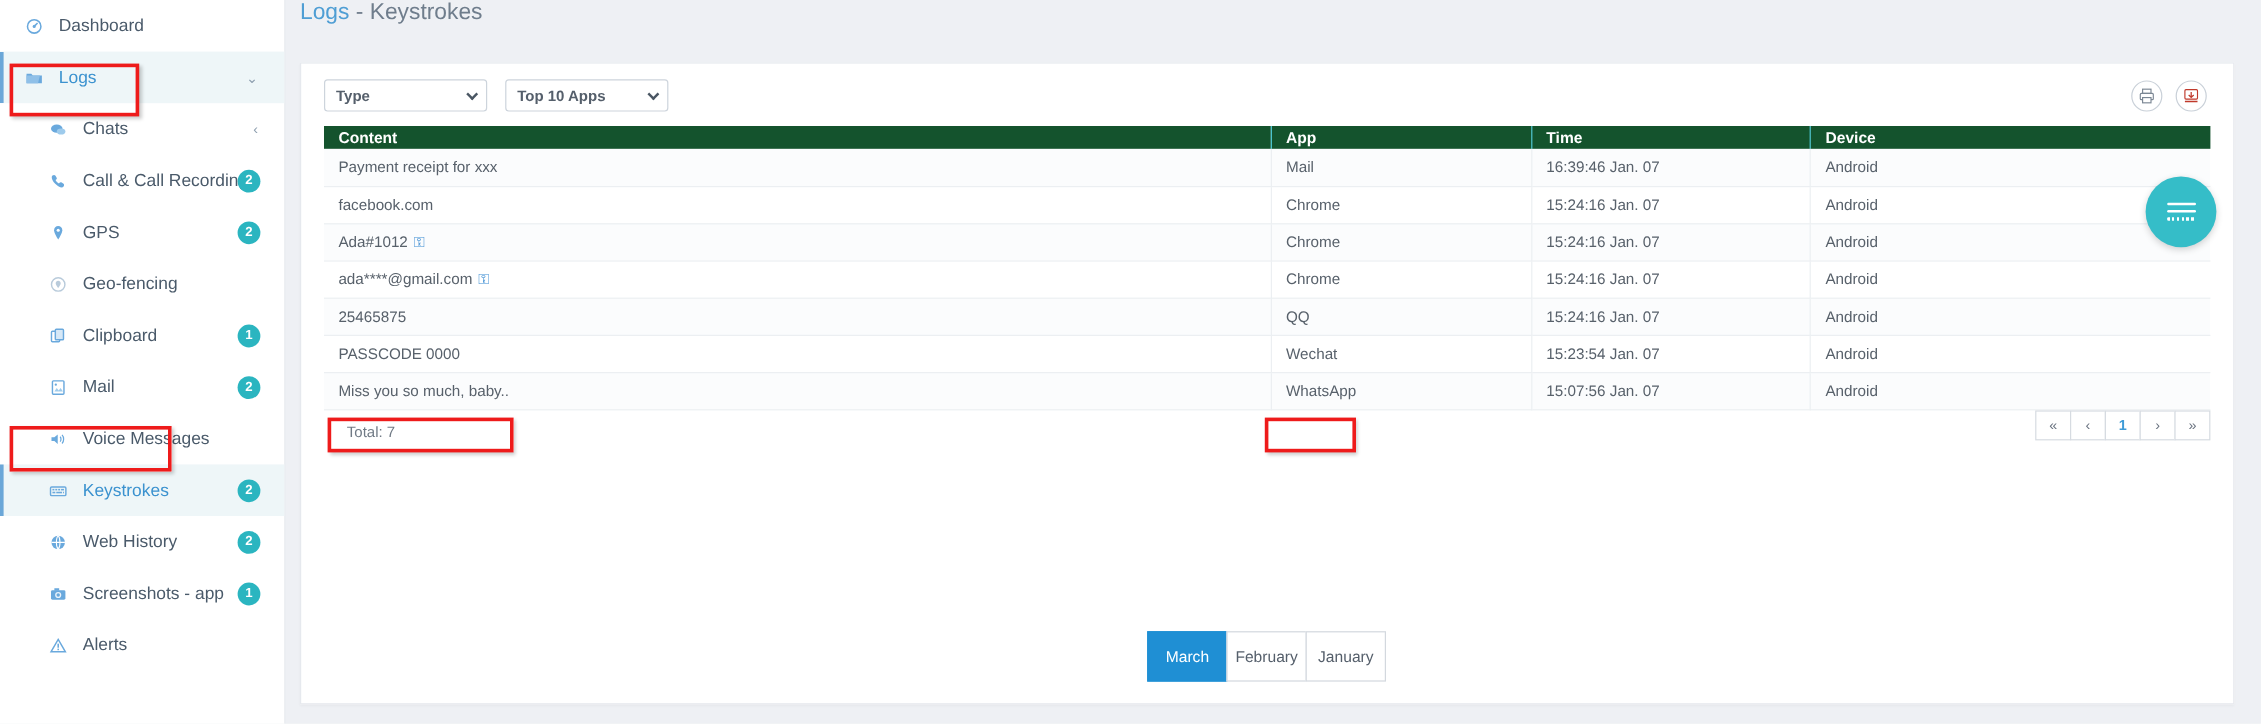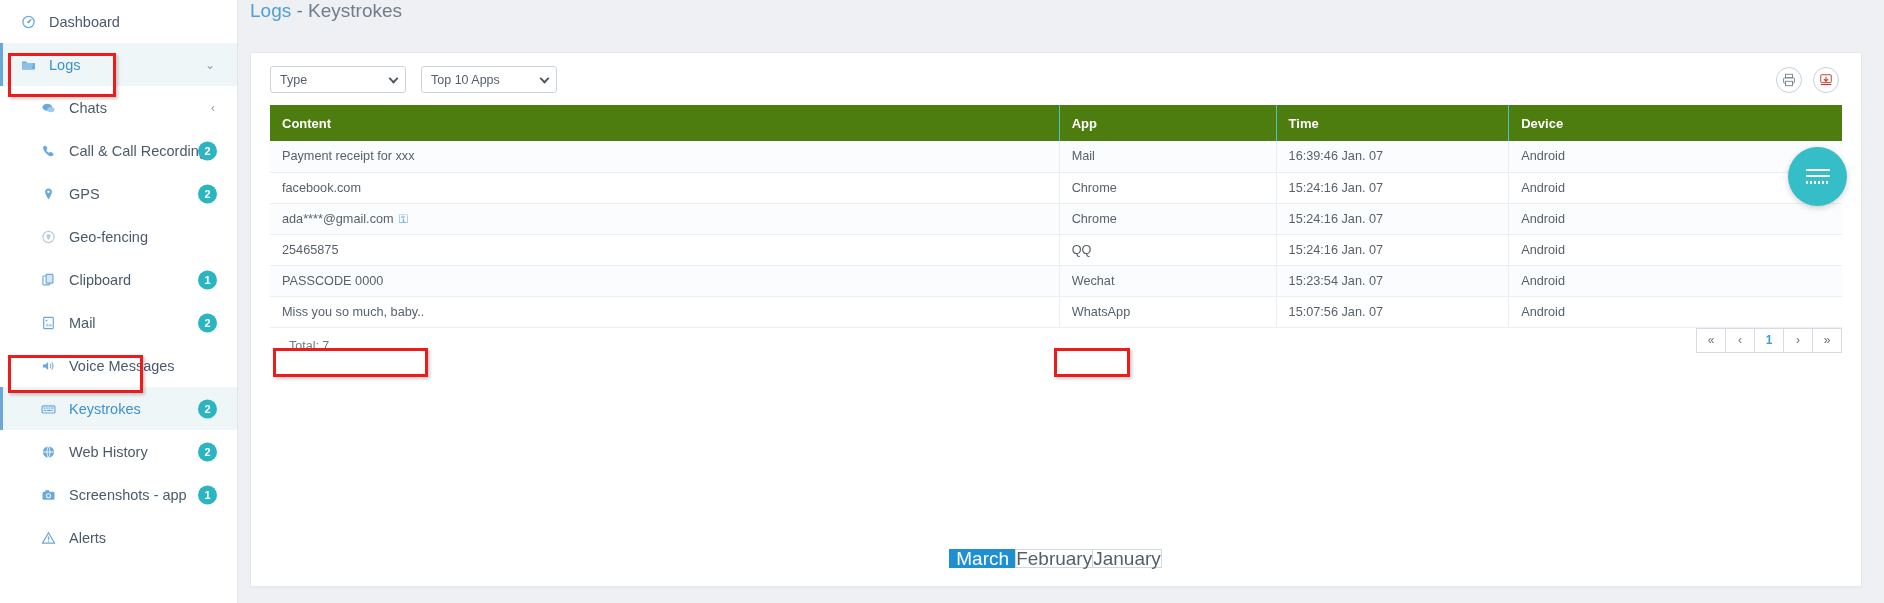--- a/index.html
+++ b/index.html
@@ -73,21 +73,21 @@
     background:#fff;
     border:1px solid #e6e9ee;
     box-shadow:0 1px 2px rgba(0,0,0,.04);
   }
 
   
   #toolbar {
     position:relative;
     height:52px;
     padding:13px 0 0 19px;
-    display:flex; align-items:flex-start; gap:15px;
+    display:flex; align-items:flex-start; gap:15px;font-weight:bold;
   }
   .sel {
     position:relative;
     height:27px; width:136px;
     border:1px solid #cdd4dc; border-radius:3px;
     background:#fff;
     font-size:12.5px; color:#555f6b;
     display:flex; align-items:center;
     padding:0 22px 0 9px;
     cursor:pointer;
@@ -125,24 +125,24 @@
   }
   #fab .bars i.dotted {
     height:3px;
     background:repeating-linear-gradient(to right,#fff 0 2px,transparent 2px 4px);
   }
 
   
   #tablewrap { padding:0 19px; position:relative; }
   table { border-collapse:collapse; width:100%; table-layout:fixed; }
   thead th {
-    background:#4d7c0f; color:#fff;
+    background:#14532d; color:#fff;
     font-size:13px; font-weight:bold;
     text-align:left;
-    height:36px;
+    height:19px;
     padding:0 12px;
     border-right:1px solid #4ac3cc;
   }
   thead th:last-child { border-right:none; }
   tbody td {
     font-size:12.7px; color:#58616b;
     height:31px;
     padding:0 12px;
     border-bottom:1px solid #eceff2;
     border-right:1px solid #eceff2;
@@ -175,25 +175,25 @@
     cursor:pointer;
   }
   .pg.current { background:#fff; color:#3e9bd6; font-weight:bold; }
 
   
   #months {
     position:absolute; left:0; right:0; bottom:18px;
     display:flex; justify-content:center;
   }
   .month {
-    height:19px; min-width:67px;
+    height:42px; min-width:67px;
     border:1px solid #d3d8de;
     margin-left:-1px;
     background:#fff; color:#555f6b;
-    font-size:19px;
+    font-size:13px;
     display:flex; align-items:center; justify-content:center;
     cursor:pointer;
   }
   .month.active { background:#1f8fd4; border-color:#1f8fd4; color:#fff; }
 
   
   .redbox {
     position:absolute;
     border:3px solid #ee1b1b;
     pointer-events:none;
@@ -416,20 +416,26 @@
               <td>16:39:46 Jan. 07</td>
               <td>Android</td>
             </tr>
             <tr>
               <td><span>facebook.com</span></td>
               <td>Chrome</td>
               <td>15:24:16 Jan. 07</td>
               <td>Android</td>
             </tr>
             <tr>
+              <td><span>Ada#1012</span><span class="keyico">⚿</span></td>
+              <td>Chrome</td>
+              <td>15:24:16 Jan. 07</td>
+              <td>Android</td>
+            </tr>
+            <tr>
               <td><span>ada****@gmail.com</span><span class="keyico">⚿</span></td>
               <td>Chrome</td>
               <td>15:24:16 Jan. 07</td>
               <td>Android</td>
             </tr>
             <tr>
               <td><span>25465875</span></td>
               <td>QQ</td>
               <td>15:24:16 Jan. 07</td>
               <td>Android</td>

